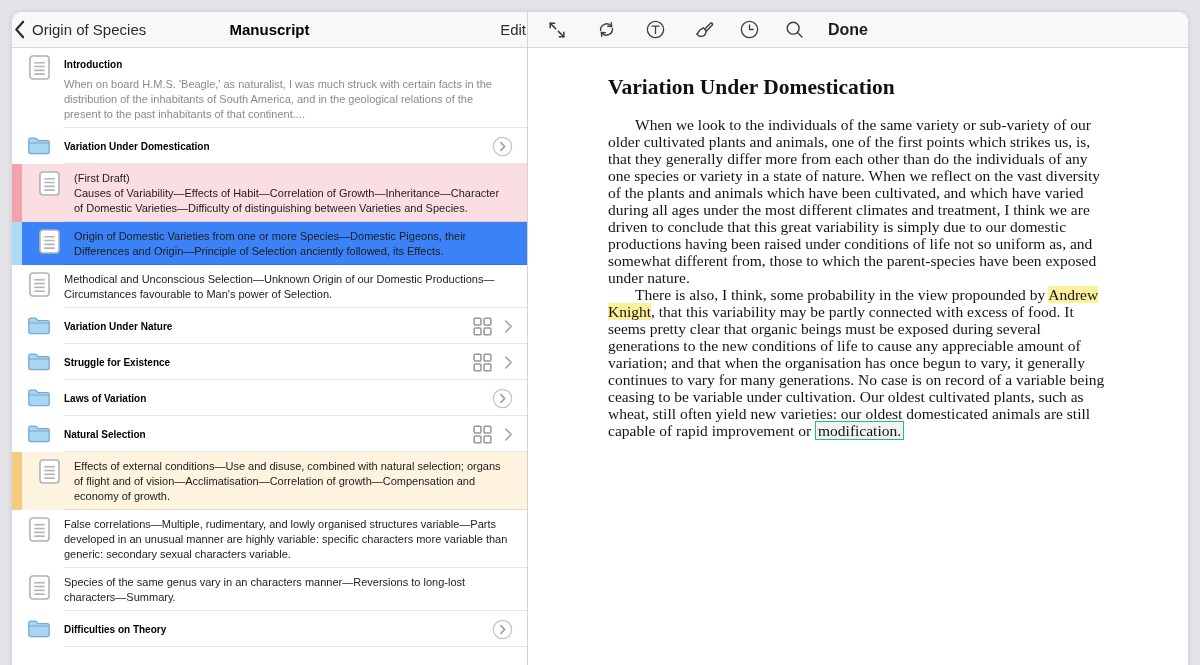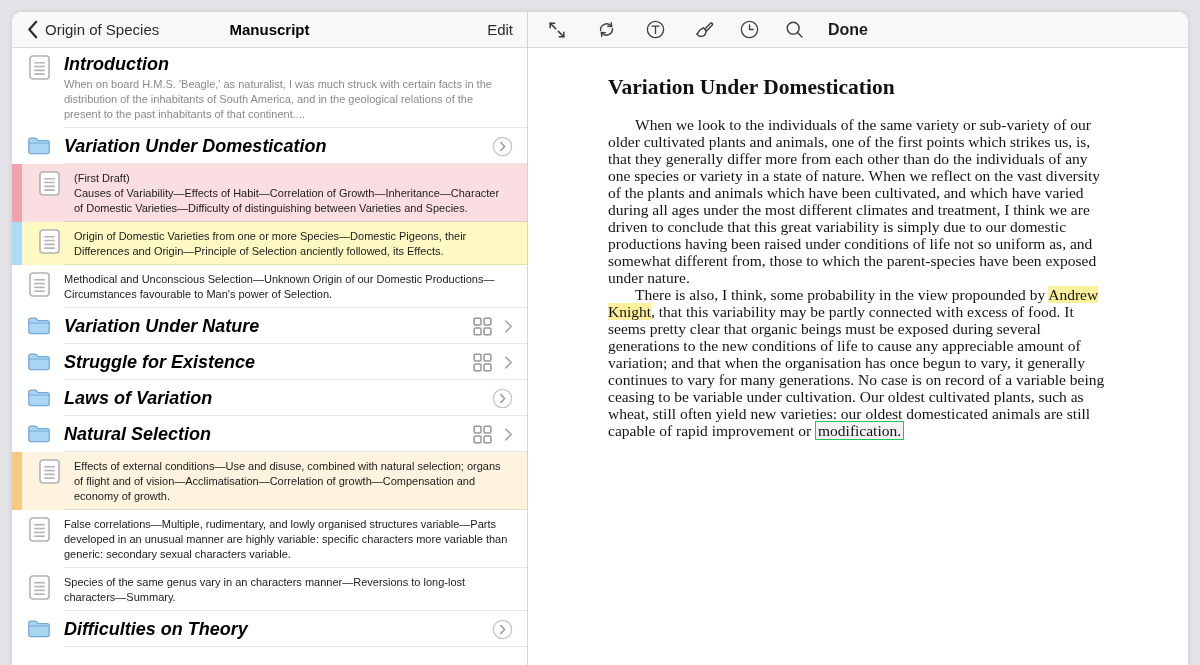--- a/index.html
+++ b/index.html
@@ -37,21 +37,21 @@
   .toolbar {
     height: 36px;
     flex: 0 0 36px;
     background: #f8f8f8;
     border-bottom: 1px solid #d8d8dc;
     display: flex;
     align-items: center;
     position: relative;
     font-size: 15px;
   }
-  .left-toolbar { padding: 0 14px; }
+  .left-toolbar { padding: 0 1px; }
   .back-button {
     display: flex; align-items: center; gap: 7px;
     color: #2c2c2e; cursor: pointer; z-index: 2;
   }
   .binder-title {
     position: absolute; left: 0; right: 0; text-align: center;
     font-weight: 700; color: #000;
   }
   .edit-button { margin-left: auto; color: #2c2c2e; z-index: 2; }
   .right-toolbar { padding: 0 18px; gap: 27px; }
@@ -74,21 +74,21 @@
   .row::after {
     content: ""; position: absolute; left: 52px; right: 0; bottom: 0;
     height: 1px; background: rgba(0,0,0,0.10);
   }
   .row.has-strip { padding-left: 10px; }
   .strip { position: absolute; left: 0; top: 0; bottom: 0; width: 10px; }
   .row-icon { flex: 0 0 24px; margin: 1px 13px 0 15px; display: flex; justify-content: center; }
   .row.kind-folder { align-items: center; padding-top: 5px; padding-bottom: 5px; }
   .row.kind-folder .row-icon { margin-top: 0; }
   .row-body { flex: 1; min-width: 0; padding-right: 8px; }
-  .row-title { font-size: 18px; font-weight: 700; color: #000; line-height: 19px; padding-top: 1px; font-style: italic; }
+  .row-title { font-size: 10px; font-weight: 700; color: #000; line-height: 19px; padding-top: 1px; }
   .row-text { font-size: 11px; line-height: 15px; color: #1c1c1e; padding-top: 1px; }
   .row-text.preview { color: #8a8a8e; margin-top: 2px; }
   .accessory { display: flex; align-items: center; gap: 12px; align-self: center; margin-left: auto; padding-right: 4px; }
 
   
   .editor-scroll { flex: 1; overflow: hidden; background: #fff; }
   .editor-content {
     width: 500px; margin: 0 auto; padding-top: 26px;
     font-family: "Liberation Serif", serif;
     font-size: 15.5px; line-height: 17px; color: #141414;
@@ -176,21 +176,21 @@
           </span>
     <div class="row-body">
 
       <div class="row-text">
               <div>(First Draft)</div>
               <div>Causes of Variability—Effects of Habit—Correlation of Growth—Inheritance—Character of Domestic Varieties—Difficulty of distinguishing between Varieties and Species.</div>
             </div>
     </div>
 
   </div>
-        <div class="row kind-document has-strip" style="background: #fef9c3;">
+        <div class="row kind-document has-strip" style="background: #3b82f6;">
     <span class="strip" style="background: rgb(170, 220, 247);"></span>
     <span class="row-icon">
             <svg viewBox="0 0 22 26" width="21" height="25">
               <rect x="1" y="1" width="20" height="24" rx="3" fill="#fff" stroke="#b3b3b8" stroke-width="1.7"></rect>
               <g stroke="#b3b3b8" stroke-width="1.7">
                 <line x1="5.5" y1="8" x2="16.5" y2="8"></line>
                 <line x1="5.5" y1="12" x2="16.5" y2="12"></line>
                 <line x1="5.5" y1="16" x2="16.5" y2="16"></line>
                 <line x1="5.5" y1="20" x2="16.5" y2="20"></line>
               </g>

